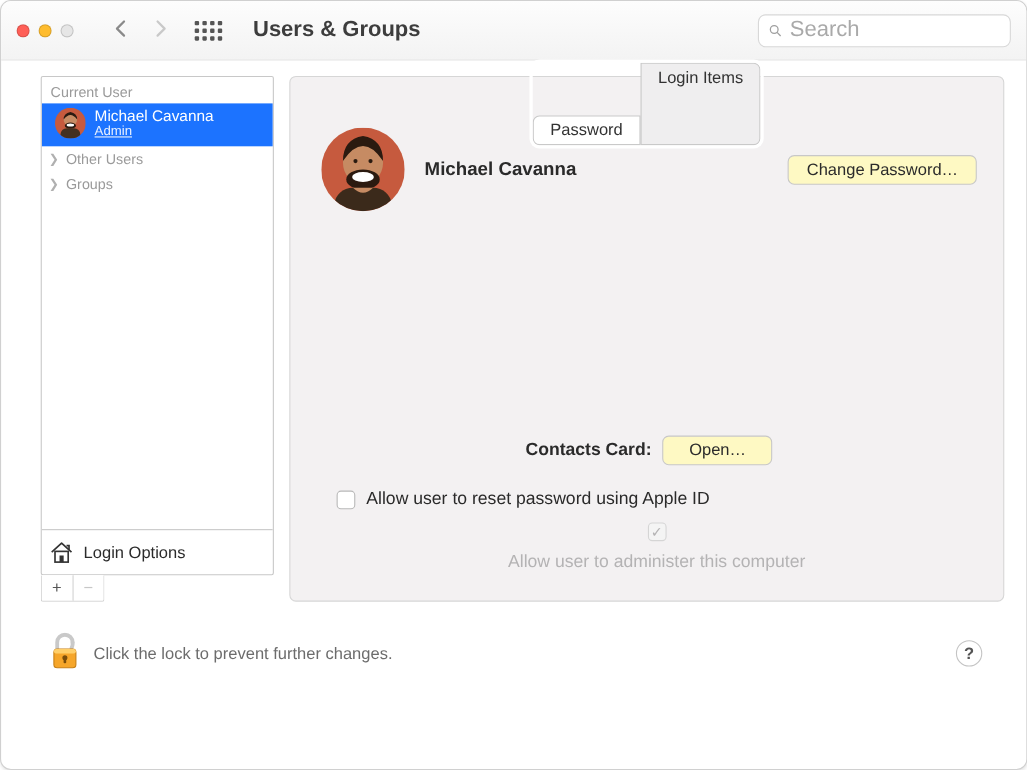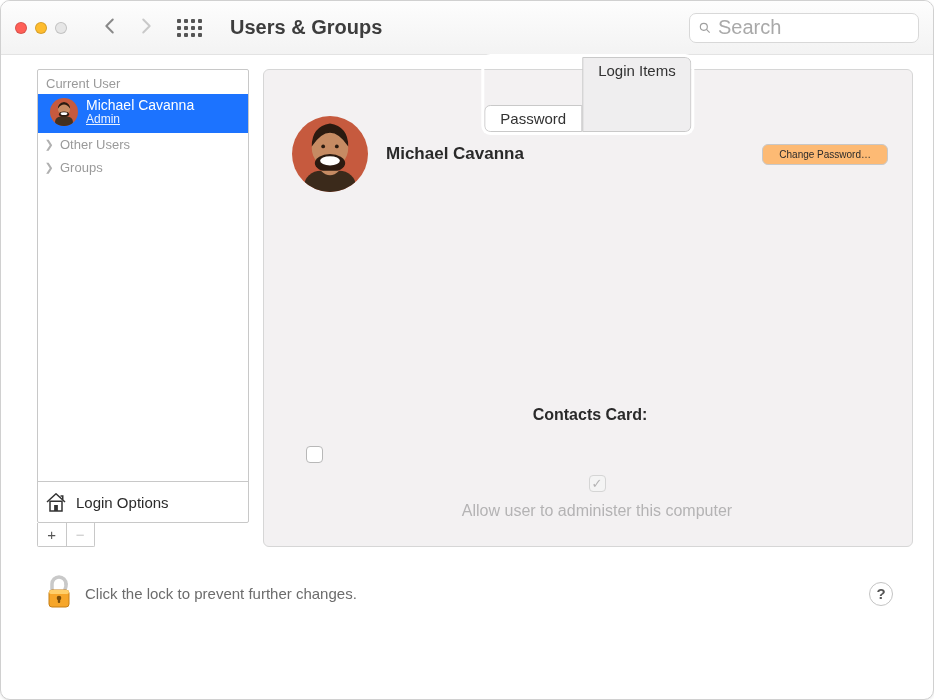--- a/index.html
+++ b/index.html
@@ -58,21 +58,21 @@
   .tab { padding: 4px 15px; font-size: 15px; background: #efeeef; color: #323232; border: 0.5px solid #c9c9c9; cursor: pointer; }
   .tab.active { background: #fff; }
   .tab:first-child { border-top-left-radius: 6px; border-bottom-left-radius: 6px; margin-top: 48px; }
   .tab:last-child { border-top-right-radius: 6px; border-bottom-right-radius: 6px; }
   .main-inner { padding: 46px 24px 20px 28px; height: 100%; display: flex; flex-direction: column; }
   .profile-row { display: flex; align-items: center; gap: 18px; }
   .avatar-lg { width: 76px; height: 76px; border-radius: 50%; overflow: hidden; flex-shrink: 0; }
   .avatar-lg svg { width: 100%; height: 100%; display: block; }
   .profile-name { font-size: 17px; font-weight: 700; color: #2a2a2a; }
   .change-pw { margin-left: auto; }
-  .btn { background: #fdba74; border: 1px solid #c8c8c8; border-radius: 6px; padding: 4px 16px; font-size: 10px; color: #2b2b2b; cursor: pointer; }
+  .btn { background: #fef9c3; border: 1px solid #c8c8c8; border-radius: 6px; padding: 4px 16px; font-size: 15px; color: #2b2b2b; cursor: pointer; }
   .bottom-section { margin-top: auto; }
   .contacts-row { display: flex; align-items: center; gap: 10px; margin-bottom: 16px; justify-content: center; }
   .contacts-row .lbl { font-size: 16px; font-weight: 600; color: #2a2a2a; }
   .contacts-row .btn { min-width: 100px; text-align: center; }
   .check-row { display: flex; align-items: center; gap: 10px; padding: 6px 0 6px 14px; font-size: 16px; color: #2a2a2a; }
   .check-row.disabled { color: #b4b3b4; flex-direction: column; }
   .checkbox { width: 17px; height: 17px; border: 1px solid #b8b8b8; border-radius: 4px; background: #fff; display: inline-flex; align-items: center; justify-content: center; flex-shrink: 0; }
   .check-row.disabled .checkbox { border-color: #d5d5d5; background: #f4f4f4; }
   .checkbox.checked::after { content: "✓"; font-size: 13px; color: #b4b3b4; line-height: 1; }
   
@@ -201,23 +201,25 @@
             </div>
             <div class="profile-name">Michael Cavanna</div>
             <div class="change-pw">
               <button class="btn">Change Password…</button>
             </div>
           </div>
 
           <div class="bottom-section">
             <div class="contacts-row">
               <span class="lbl">Contacts Card:</span>
+              <button class="btn">Open…</button>
             </div>
             <div class="check-row">
               <span class="checkbox"></span>
+              <span>Allow user to reset password using Apple ID</span>
             </div>
             <div class="check-row disabled">
               <span class="checkbox checked"></span>
               <span>Allow user to administer this computer</span>
             </div>
           </div>
         </div>
       </div>
 
     </div>

